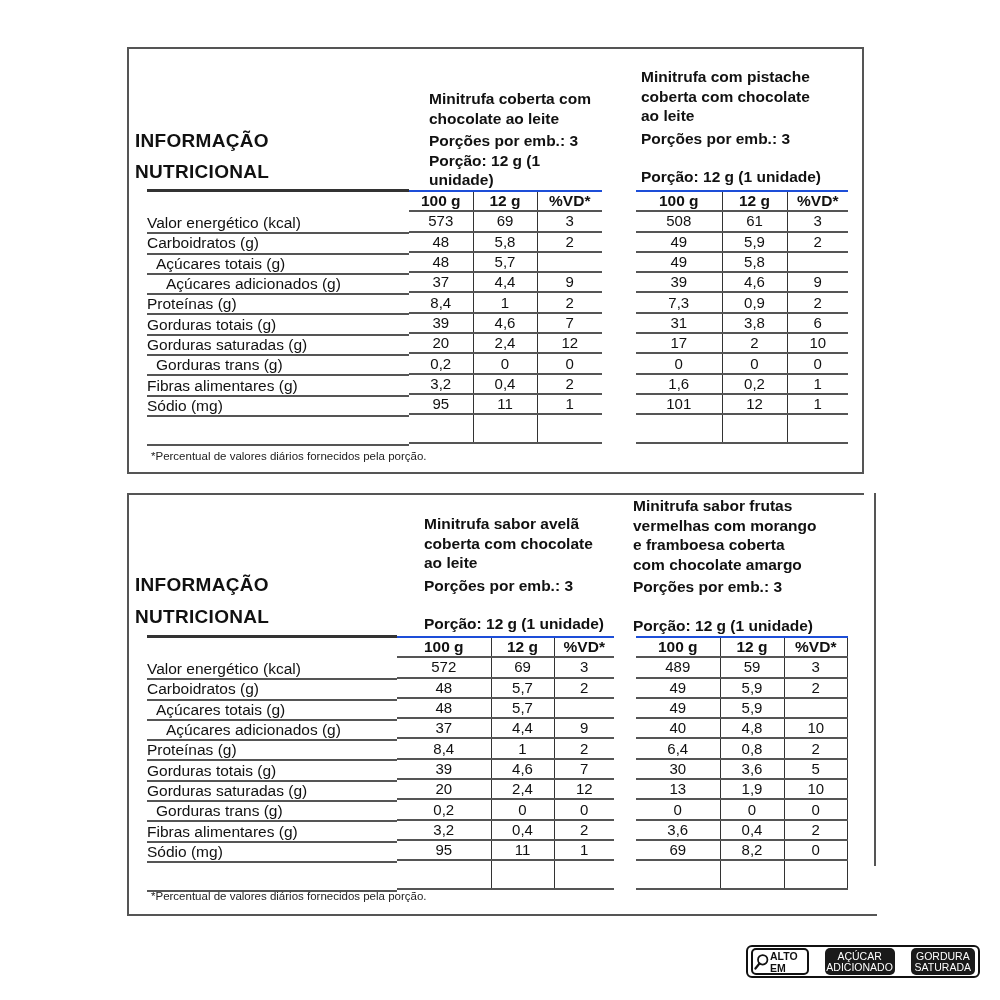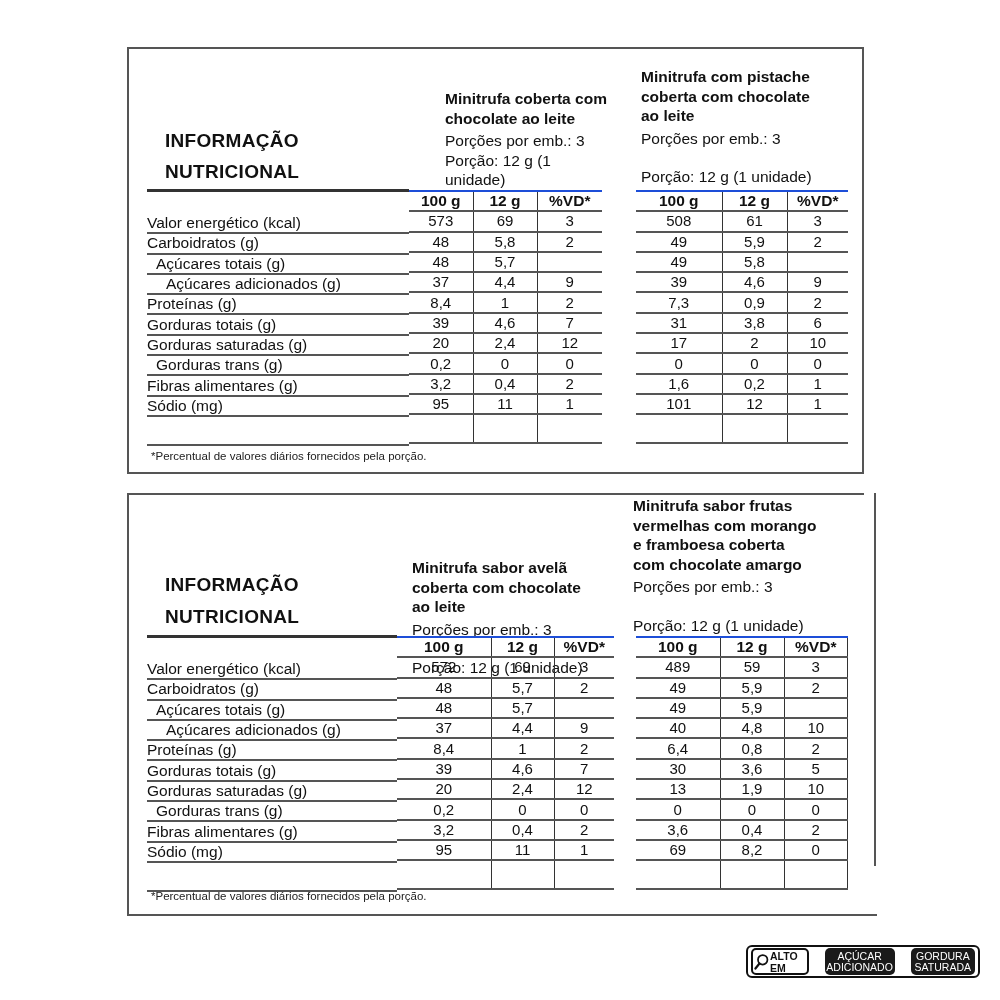--- a/index.html
+++ b/index.html
@@ -6,26 +6,26 @@
   html, body { width: 1000px; height: 1000px; background: #ffffff; overflow: hidden; }
   body { position: relative; font-family: "Liberation Sans", sans-serif; color: #111; }
 
   .panel { position: absolute; border: 2px solid #555; background: #fff; }
   .panel-top { left: 127px; top: 47px; width: 737px; height: 427px; }
   .panel-bottom { left: 127px; top: 493px; width: 737px; height: 421px; border-right: none; }
   .panel-bottom .right-edge { position: absolute; right: -12px; top: -2px; width: 2px; height: 373px; background: #555; }
   .panel-bottom .bottom-ext { position: absolute; left: -2px; bottom: -2px; width: 750px; height: 2px; background: #555; }
   .panel-bottom { border-bottom: none; }
 
-  .info-title { position: absolute; left: 36px; font-weight: bold; font-size: 19px; letter-spacing: 0.3px; line-height: 32px; }
+  .info-title { position: absolute; left: 6px; font-weight: bold; font-size: 19px; letter-spacing: 0.3px; line-height: 32px; }
   .title-rule { position: absolute; left: 18px; height: 3px; background: #333; }
 
   .prod-head { position: absolute; font-size: 15.5px; line-height: 19.5px; }
   .prod-name { font-weight: bold; }
-  .serv { font-weight: normal; }
+  .serv { font-weight: bold; }
 
   .col-table { position: absolute; border-collapse: collapse; font-size: 15px; }
   .col-table td, .col-table th { height: 20.3px; padding: 0; text-align: center; line-height: 18px; }
   .col-table th { font-weight: bold; font-size: 15.5px; }
   .col-table tr { border-bottom: 2px solid #555; }
   .col-table tr.head-row { border-top: 2px solid #1d4ed8; }
   .col-table td + td, .col-table th + th { border-left: 1.5px solid #333; }
   .col-table tr.blank td { height: 29px; }
 
   .label-table { position: absolute; border-collapse: collapse; font-size: 15.5px; }
@@ -45,21 +45,21 @@
   .badge .pill.g { width: 72px; justify-content: flex-end; }
 </style>
 </head>
 <body>
 
 <div class="panel panel-top">
   <div class="info-title" style="top:76px;">INFORMAÇÃO</div>
   <div class="info-title" style="top:107px;">NUTRICIONAL</div>
   <div class="title-rule" style="top:140px; width:262px;"></div>
 
-  <div class="prod-head" style="left:316px; top:40px;">
+  <div class="prod-head" style="left:300px; top:40px;">
     <div class="prod-name">Minitrufa coberta com</div>
     <div class="prod-name">chocolate ao leite</div>
     <div class="serv" style="margin-top:3px;">Porções por emb.: 3</div>
     <div class="serv">Porção: 12 g (1</div>
     <div class="serv">unidade)</div>
   </div>
 
   <div class="prod-head" style="left:512px; top:18px;">
     <div class="prod-name">Minitrufa com pistache</div>
     <div class="prod-name">coberta com chocolate</div>
@@ -240,21 +240,21 @@
 </div>
 
 <div class="panel panel-bottom">
   <div class="right-edge"></div>
   <div class="bottom-ext"></div>
 
   <div class="info-title" style="top:74px;">INFORMAÇÃO</div>
   <div class="info-title" style="top:106px;">NUTRICIONAL</div>
   <div class="title-rule" style="top:140px; width:250px;"></div>
 
-  <div class="prod-head" style="left:283px; top:19px;margin-top:44px;">
+  <div class="prod-head" style="left:295px; top:19px;">
     <div class="prod-name">Minitrufa sabor avelã</div>
     <div class="prod-name">coberta com chocolate</div>
     <div class="prod-name">ao leite</div>
     <div class="serv" style="margin-top:3px;">Porções por emb.: 3</div>
     <div class="serv" style="margin-top:19px;">Porção: 12 g (1 unidade)</div>
   </div>
 
   <div class="prod-head" style="left:504px; top:1px;">
     <div class="prod-name">Minitrufa sabor frutas</div>
     <div class="prod-name">vermelhas com morango</div>

